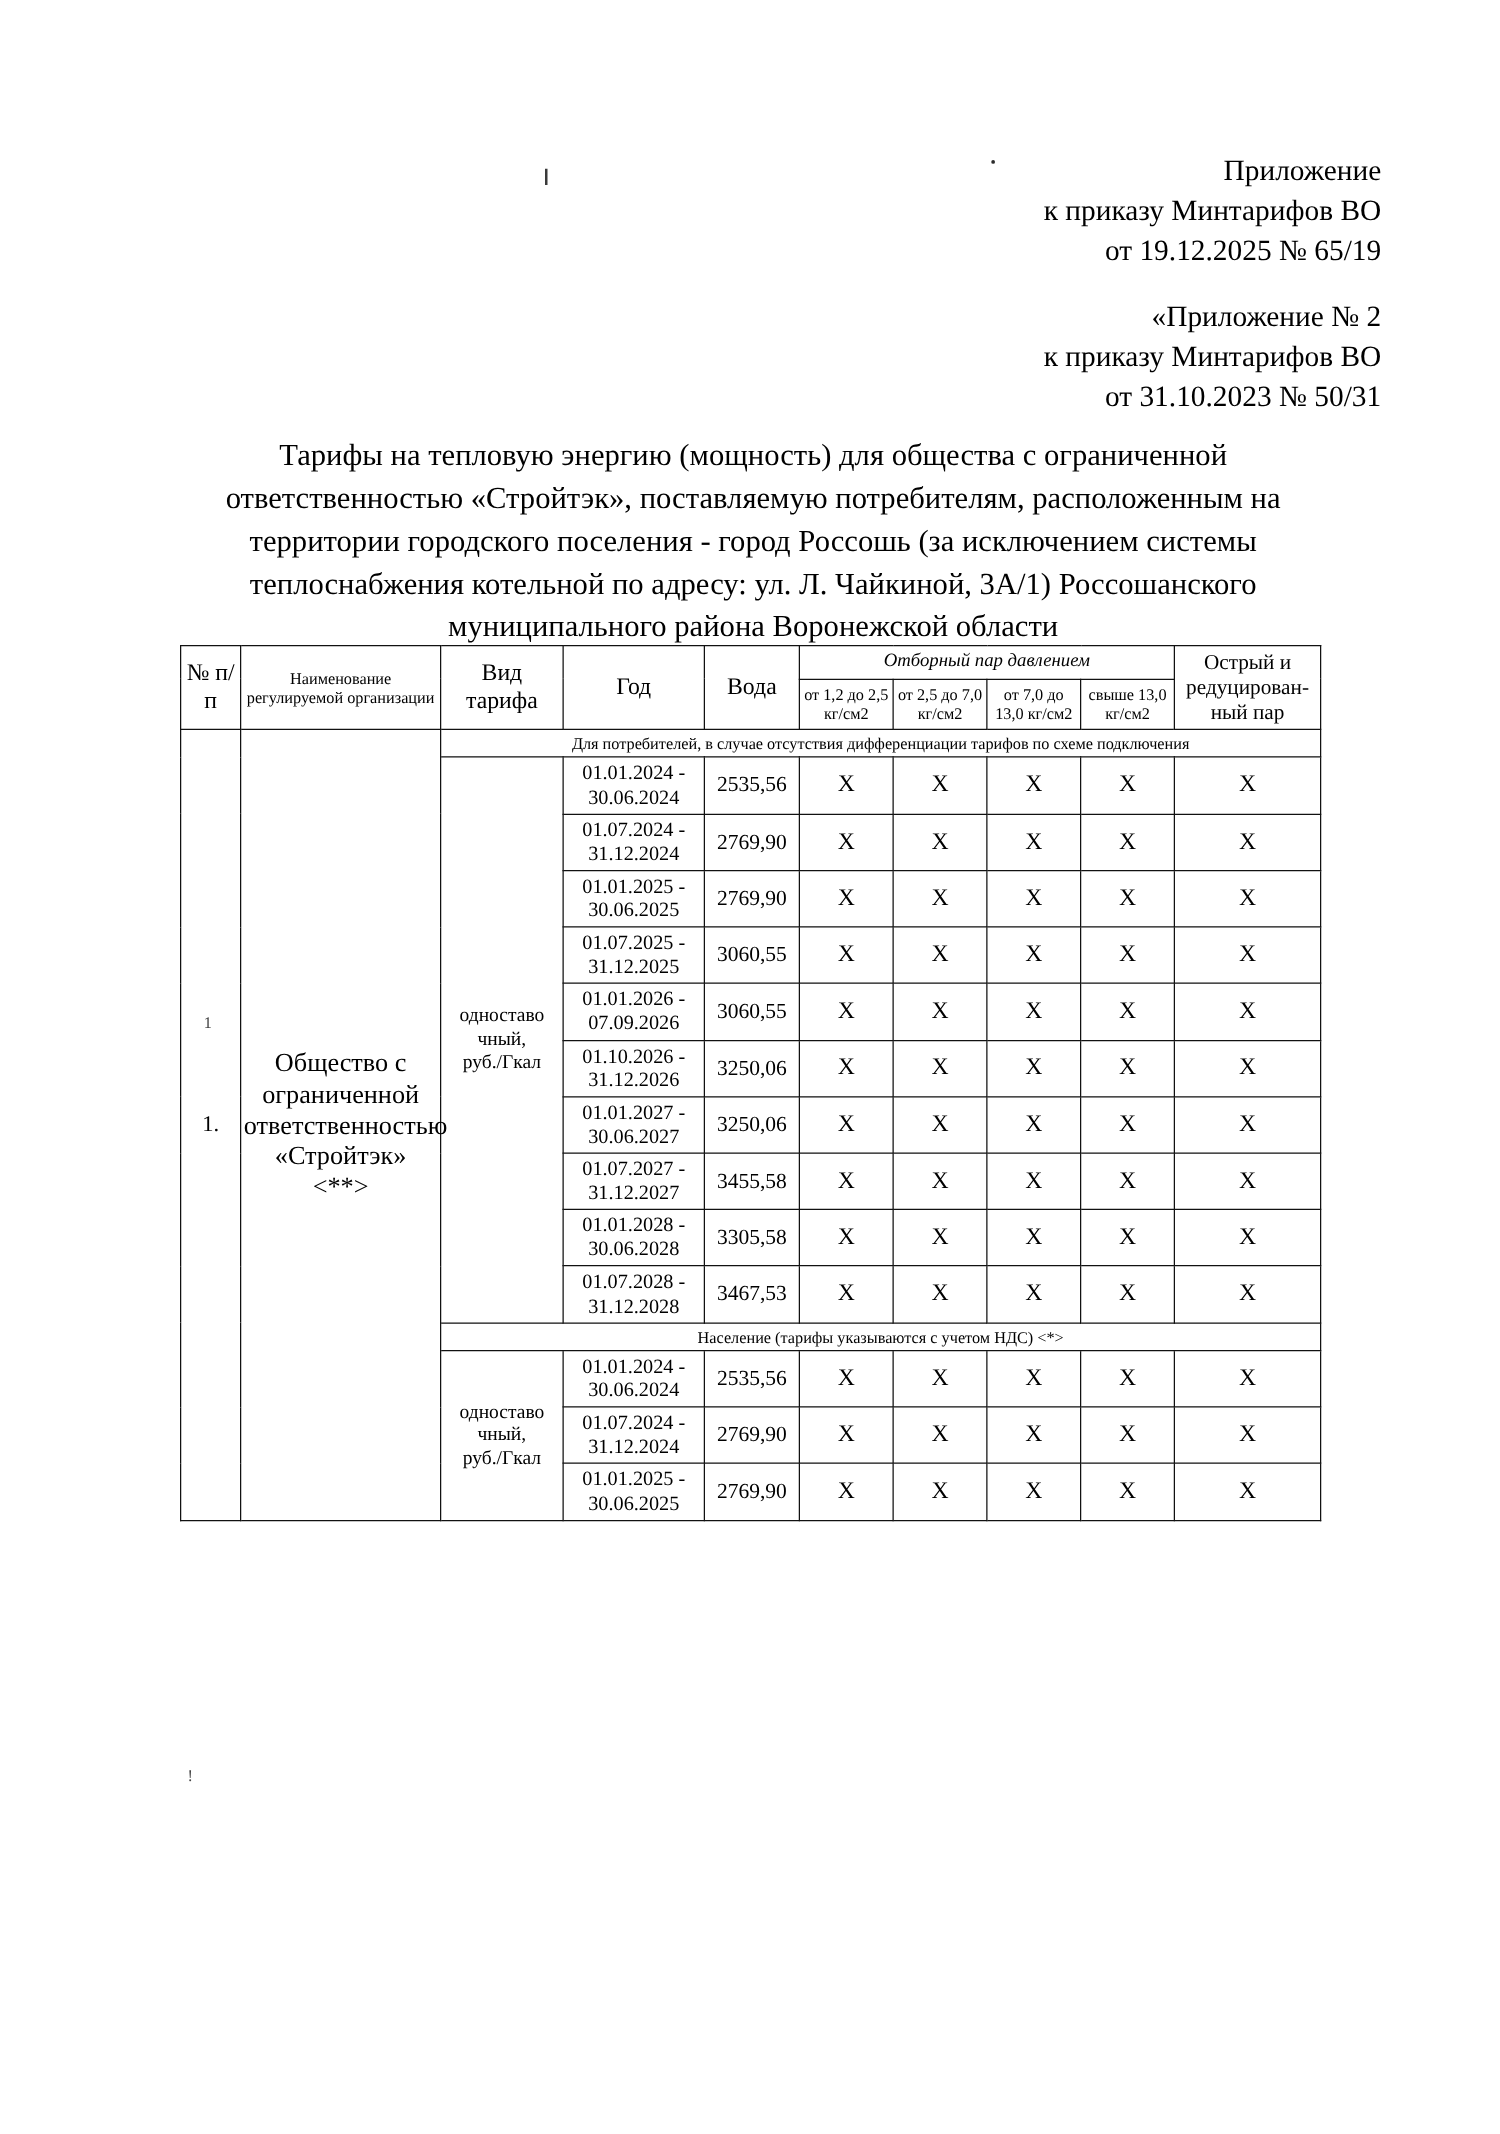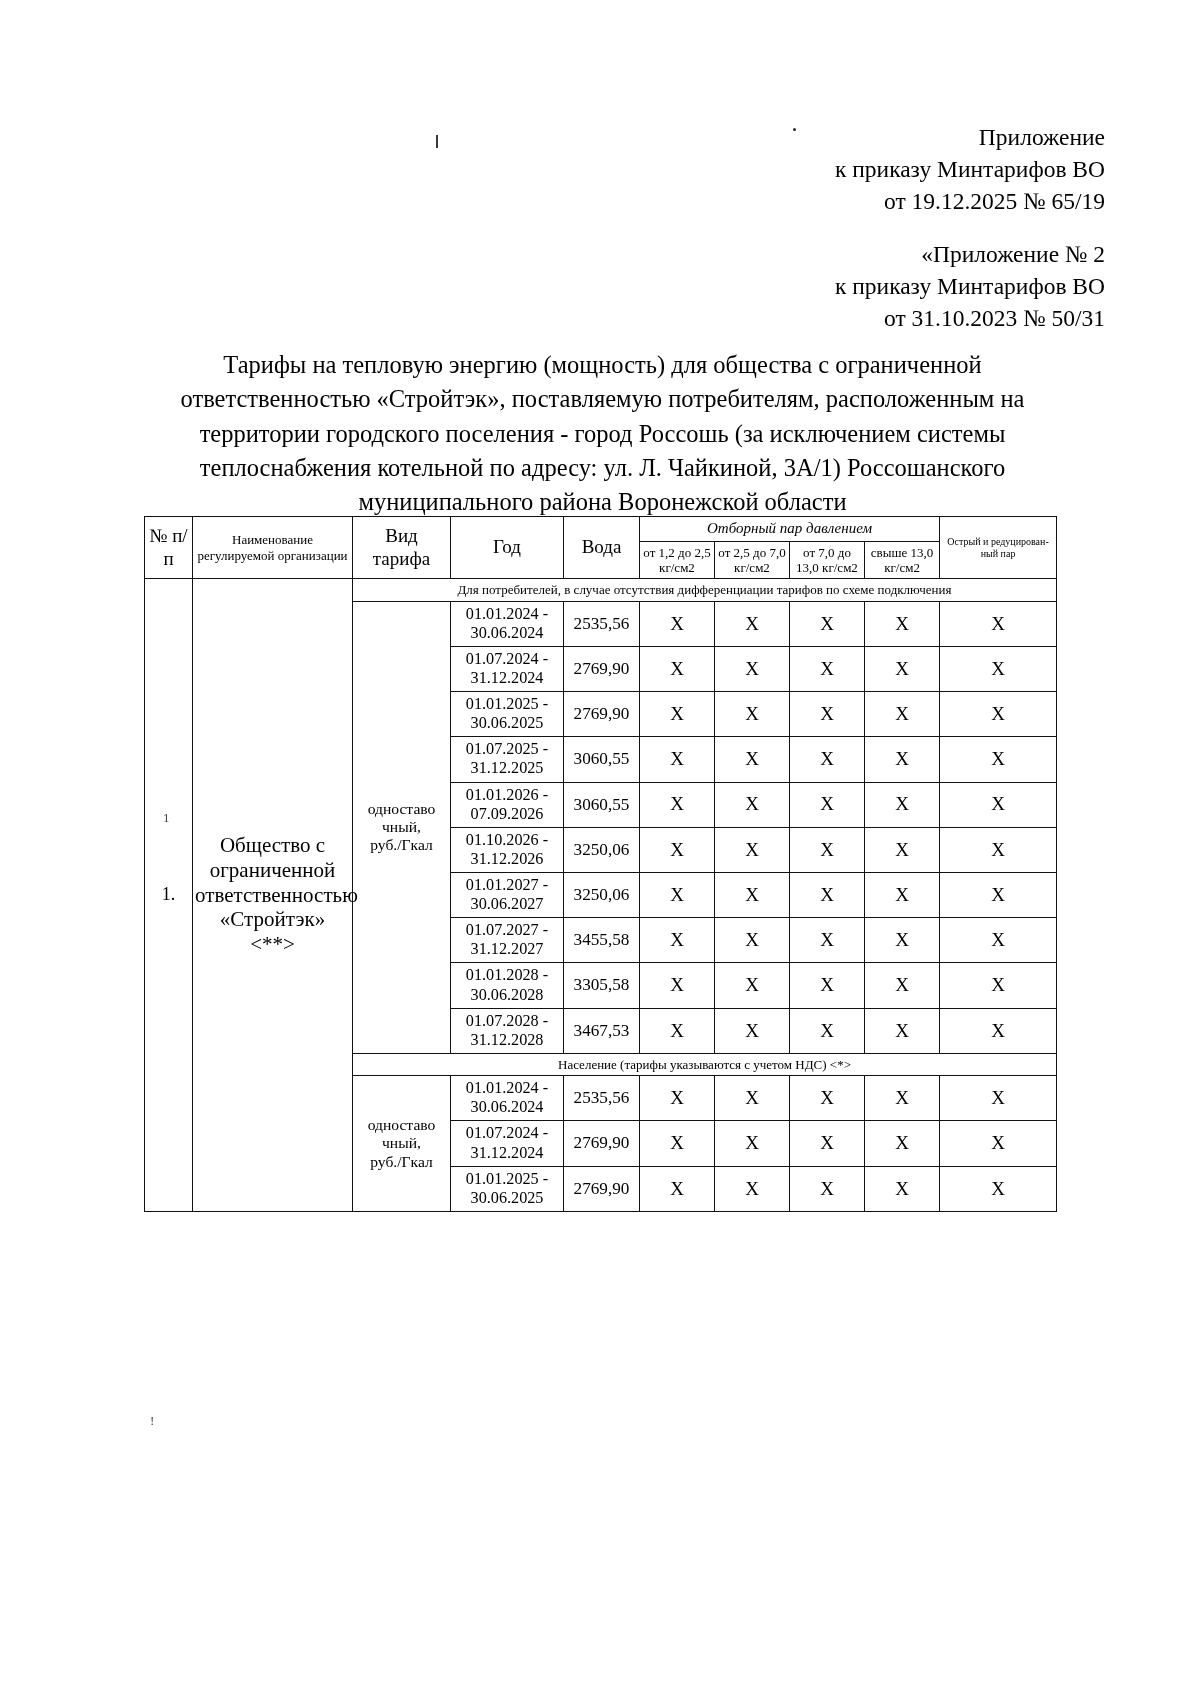--- a/index.html
+++ b/index.html
@@ -96,21 +96,21 @@
   col.c-water { width: 76px;  }
   col.c-p1    { width: 75px;  }
   col.c-p2    { width: 75px;  }
   col.c-p3    { width: 75px;  }
   col.c-p4    { width: 75px;  }
   col.c-sharp { width: 117px; }
 
   .th-main   { font-size: 19px; }
   .th-small  { font-size: 13.0px; line-height: 1.15; }
   .th-group  { font-size: 15.0px; font-style: italic; }
-  .th-sharp  { font-size: 10px; line-height: 1.18; }
+  .th-sharp  { font-size: 17px; line-height: 1.18; }
 
   .cell-year   { font-size: 16.2px; line-height: 1.2; white-space: pre-line; margin-top: 40px; }
   .cell-water  { font-size: 17.2px; font-family: Liberation Serif, serif; }
   .cell-x      { font-size: 19px; font-family: "Liberation Serif", serif; }
   .cell-kind   { font-size: 15.6px; line-height: 1.35; white-space: pre-line; }
   .cell-section{ font-size: 13px; line-height: 1.3; padding: 7px 14px; }
   .cell-org    { font-size: 21px; line-height: 1.32; white-space: pre-line; }
   .cell-idx    { font-size: 18px; }
 
   

